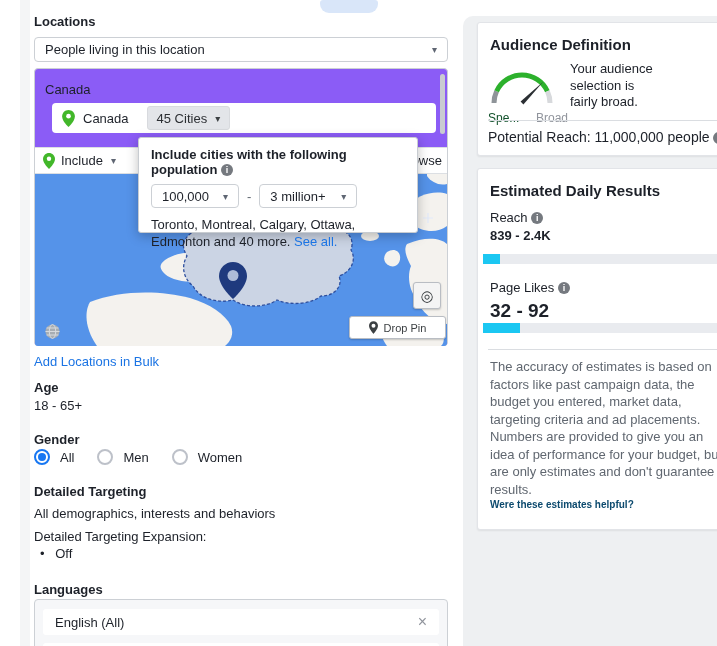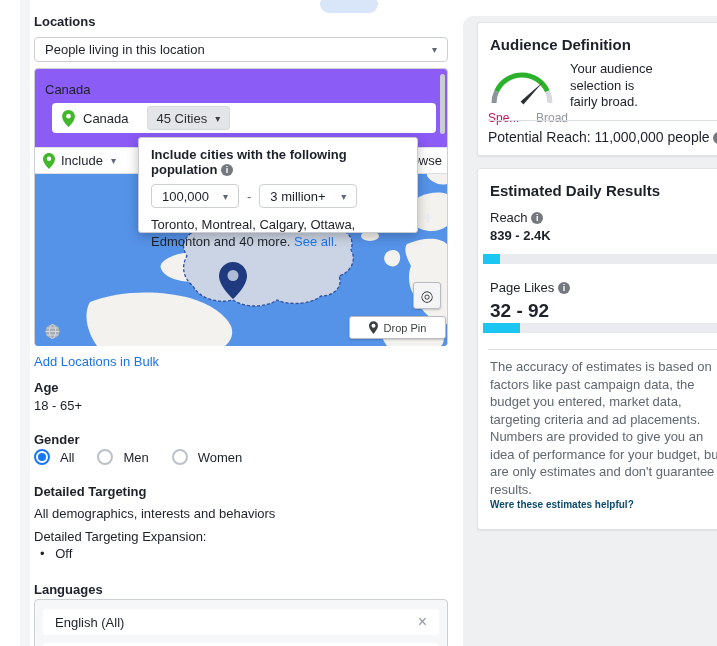--- a/index.html
+++ b/index.html
@@ -178,21 +178,21 @@
   </div>
 
   <div class="abs card" style="left:457px;top:22px;width:254px;height:134px;">
     <div class="abs" style="left:12px;top:13px;font-size:15px;font-weight:700;">Audience Definition</div>
     <svg class="abs" style="left:10px;top:34px;" width="72" height="52" viewBox="0 0 72 52">
       <path d="M6,46 A28,28 0 0 1 8.6,34.2" stroke="#8f9499" stroke-width="5" fill="none"></path>
       <path d="M8.6,34.2 A28,28 0 0 1 59.4,34.2" stroke="#2cb12c" stroke-width="5" fill="none"></path>
       <path d="M59.4,34.2 A28,28 0 0 1 62,46" stroke="#d7d9dc" stroke-width="5" fill="none"></path>
       <polygon points="32.6,44.6 35.4,47.4 55.2,24.8" fill="#2b2f33"></polygon>
     </svg>
-    <div class="abs" style="left:10px;top:88px;font-size:12px;color:#be185d;">Spe...</div>
+    <div class="abs" style="left:10px;top:88px;font-size:12px;color:#14532d;">Spe...</div>
     <div class="abs" style="left:58px;top:88px;font-size:12px;color:#90949c;">Broad</div>
     <div class="abs txt" style="left:92px;top:38px;width:95px;line-height:16.5px;">Your audience selection is fairly broad.</div>
     <div class="abs divider" style="left:10px;top:97px;width:232px;"></div>
     <div class="abs" style="left:10px;top:106px;font-size:14px;">
       <span>Potential Reach: 11,000,000 people</span>
       <span class="info">i</span>
     </div>
   </div>
 
   <div class="abs card" style="left:457px;top:168px;width:254px;height:362px;">

